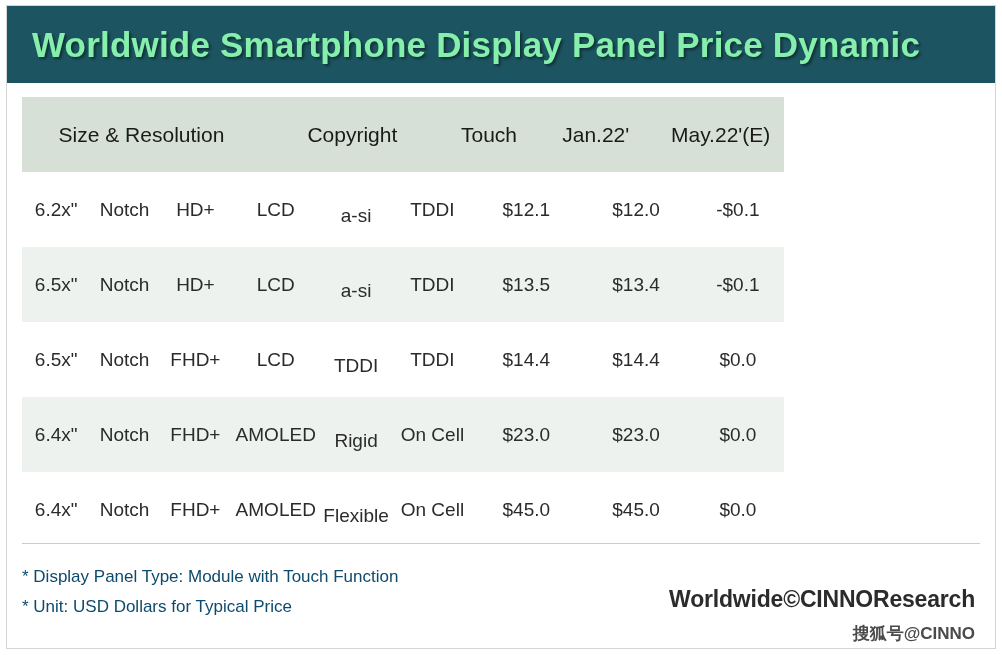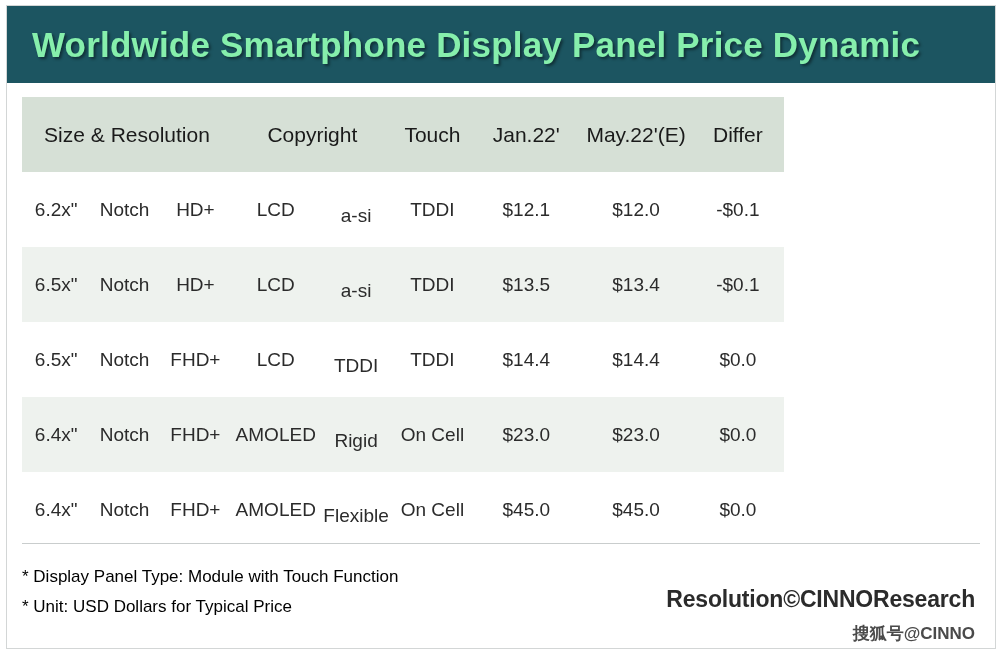--- a/index.html
+++ b/index.html
@@ -116,21 +116,21 @@
     width: 958px;
     height: 1px;
     background: #c9cdcd;
   }
 
   
   .footnotes {
     position: absolute;
     left: 22px;
     top: 562px;
-    color: #000000;
+    color: #0c4a6e;
     font-size: 17px;
     line-height: 30px;
   }
   .footnote { white-space: nowrap; }
 
   .copyright {
     position: absolute;
     right: 27px;
     top: 586px;
     font-size: 23px;
@@ -160,21 +160,20 @@
   </div>
 
   <div class="table">
 
     <div class="row header-row">
       <div class="cell h-size">Size &amp; Resolution</div>
       <div class="cell h-tech">Copyright</div>
       <div class="cell h-touch">Touch</div>
       <div class="cell h-jan">Jan.22'</div>
       <div class="cell h-feb">May.22'(E)</div>
-      <div class="cell h-differ">Differ</div>
     </div>
 
     <div class="row data-row">
       <div class="cell c-size">6.2x"</div>
       <div class="cell c-notch">Notch</div>
       <div class="cell c-res">HD+</div>
       <div class="cell c-panel">LCD</div>
       <div class="cell c-backplane">a-si</div>
       <div class="cell c-touch">TDDI</div>
       <div class="cell c-jan">$12.1</div>
@@ -232,16 +231,16 @@
 
   </div>
 
   <div class="divider"></div>
 
   <div class="footnotes">
     <div class="footnote">* Display Panel Type:  Module with Touch Function</div>
     <div class="footnote">* Unit:  USD Dollars for Typical Price</div>
   </div>
 
-  <div class="copyright">Resolution©CINNOResearch</div>
+  <div class="copyright">Worldwide©CINNOResearch</div>
   <div class="watermark">搜狐号@CINNO</div>
 
 </div>
 
 </body></html>

